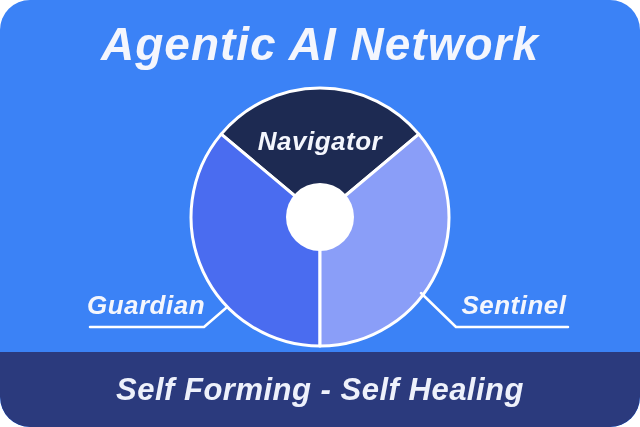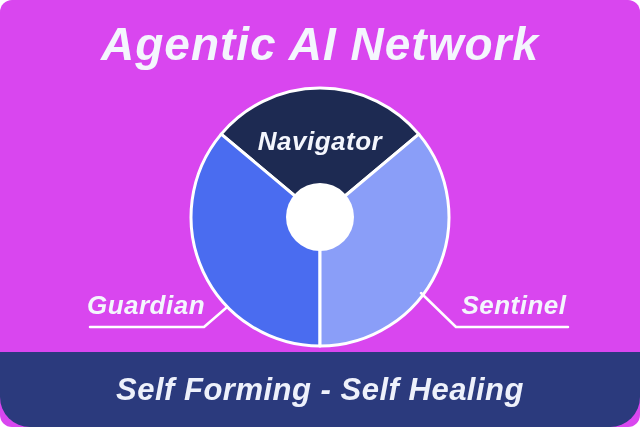--- a/index.html
+++ b/index.html
@@ -25,21 +25,21 @@
     letter-spacing:0.5px;white-space:nowrap;
   }
   svg text{
     font-family:"Liberation Sans",sans-serif;font-weight:bold;font-style:italic;
     letter-spacing:0.5px;
   }
 </style>
 </head>
 <body>
 
-<div class="card" style="background: #d946ef; border-radius: 12px;">
+<div class="card" style="background: #3b82f6;">
   <h1 class="title" style="color: rgb(244, 246, 253);">Agentic AI Network</h1>
 
   <svg id="pie-svg" class="chart-svg" width="640" height="427" viewBox="0 0 640 427">
       <path d="M 320 217 L 418.8 134.1 A 129 129 0 0 0 221.2 134.1 Z" fill="#1d2a52" stroke="#ffffff" stroke-width="3" stroke-linejoin="round"></path>
       <path d="M 320 217 L 221.2 134.1 A 129 129 0 0 0 320 346 Z" fill="#4a6cf0" stroke="#ffffff" stroke-width="3" stroke-linejoin="round"></path>
       <path d="M 320 217 L 320 346 A 129 129 0 0 0 418.8 134.1 Z" fill="#8a9ef8" stroke="#ffffff" stroke-width="3" stroke-linejoin="round"></path>
       <circle cx="320" cy="217" r="34" fill="#ffffff"></circle>
       <text x="320" y="150" text-anchor="middle" font-size="26" fill="#f4f6fd">Navigator</text>
       <polyline points="90,327 204,327 226,308" fill="none" stroke="#ffffff" stroke-width="2.5" stroke-linejoin="round" stroke-linecap="round"></polyline>
       <text x="146" y="314" text-anchor="middle" font-size="26" fill="#f4f6fd">Guardian</text>

